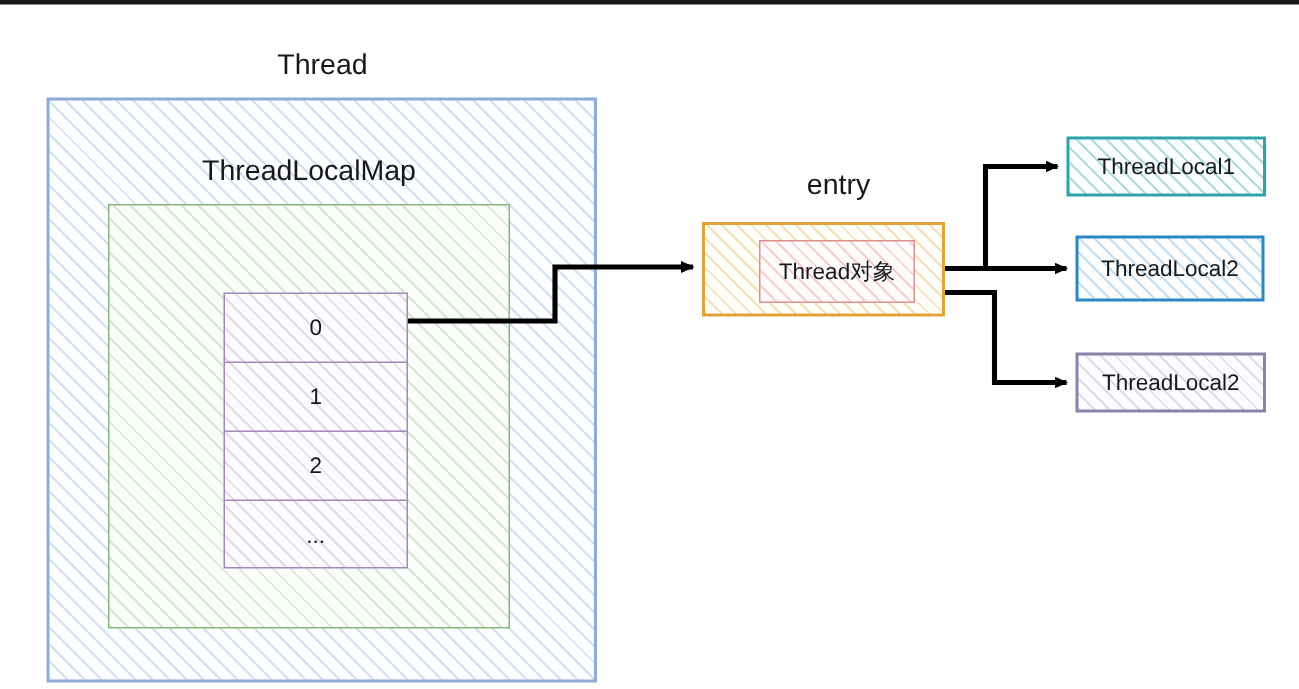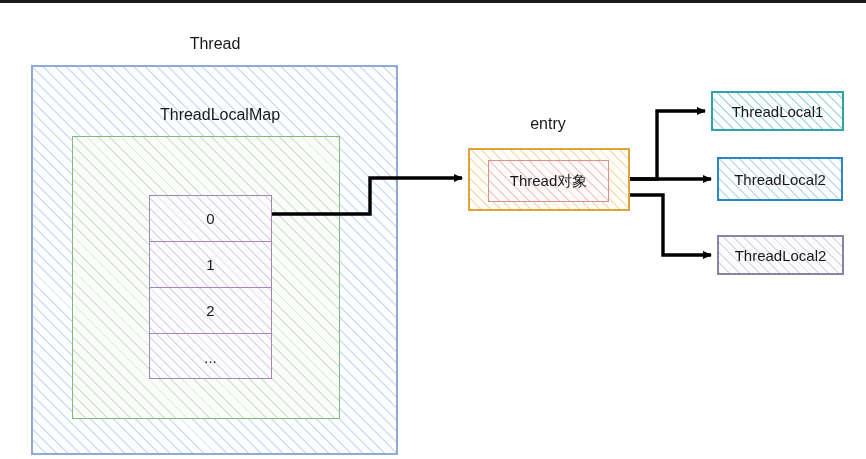--- a/index.html
+++ b/index.html
@@ -10,21 +10,21 @@
     width:866px;height:459px;
     background:#ffffff;
     overflow:hidden;
     border-top:3px solid #1b1b1b;
     box-sizing:border-box;
   }
 
   .label{
     position:absolute;
     color:#18181c;
-    font-size:16px;
+    font-size:19px;
     line-height:18px;
     white-space:nowrap;
     text-align:center;
   }
 
   .box{
     position:absolute;
     box-sizing:border-box;
     display:flex;
     align-items:center;
@@ -93,21 +93,21 @@
     position:absolute;left:0;width:100%;height:46px;
     box-sizing:border-box;
     display:flex;align-items:center;justify-content:center;
     border-bottom:1.6px solid #a287b8;
   }
   .entry-cell:last-child{border-bottom:none;}
   .entry-cell span{font-size:15px;color:#18181c;position:relative;z-index:3;}
 
   #entry-outer{left:468px;top:145px;width:162px;height:63px;
     border:2px solid #e0a33a;}
-  #entry-inner{left:18px;top:10px;width:121px;height:42px;
+  #entry-inner{left:36px;top:10px;width:104px;height:42px;
     border:1.4px solid #d9908f;}
 
   #tl1-box{left:711px;top:88px;width:133px;height:40px;
     border:2px solid #2fa3a8;align-items:center;}
   #tl2-box{left:717px;top:154px;width:126px;height:44px;
     border:2px solid #2a87c4;}
   #tl3-box{left:717px;top:232px;width:127px;height:40px;
     border:2px solid #8a82a8;}
 
   
@@ -116,41 +116,41 @@
 </style>
 </head>
 <body>
 
 <div id="canvas">
 
   <div class="label" style="left:125px;top:32px;width:180px;">Thread</div>
 
   <div class="box hatch-blue" id="thread-box"></div>
 
-  <div class="label" style="left:109px;top:103px;width:222px;text-align:center;">ThreadLocalMap</div>
+  <div class="label" style="left:95px;top:103px;width:222px;text-align:center;">ThreadLocalMap</div>
 
   <div class="box hatch-green" id="threadlocalmap-box"></div>
 
 
   <div class="box hatch-purple" id="entry-array">
     <div class="entry-cell" style="top:0px;">
       <span>0</span>
     </div>
     <div class="entry-cell" style="top:46px;">
       <span>1</span>
     </div>
     <div class="entry-cell" style="top:92px;">
       <span>2</span>
     </div>
     <div class="entry-cell" style="top:138px;">
       <span>...</span>
     </div>
   </div>
 
-  <div class="label" style="left:498px;top:112px;width:100px;">entry</div>
+  <div class="label" style="left:509px;top:112px;width:100px;">entry</div>
 
   <div class="box hatch-orange" id="entry-outer">
     <div class="box hatch-red" id="entry-inner">
       <span class="box-text">Thread对象</span>
     </div>
   </div>
 
   <div class="box hatch-teal" id="tl1-box">
     <span class="box-text">ThreadLocal1</span>
   </div>

